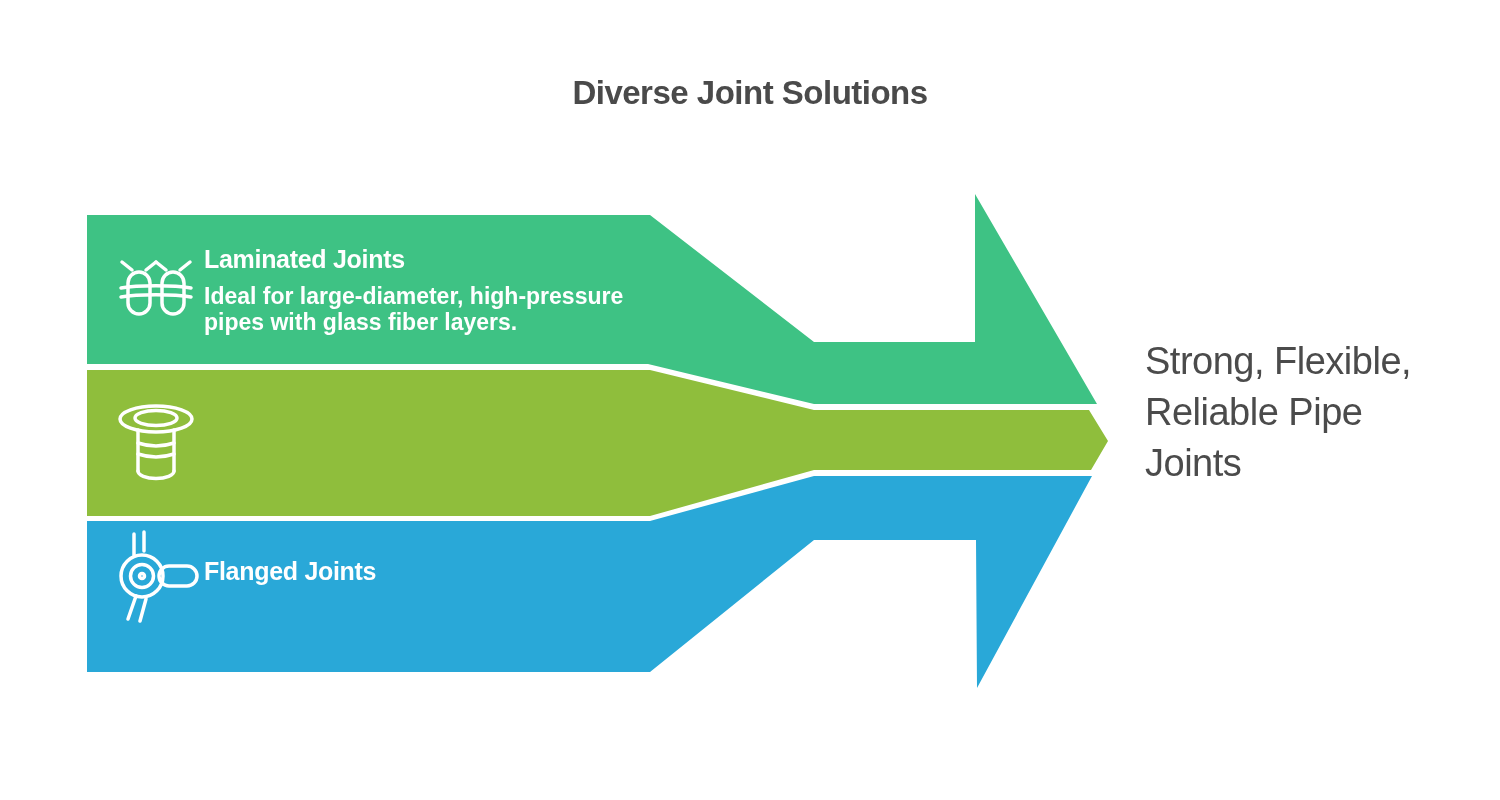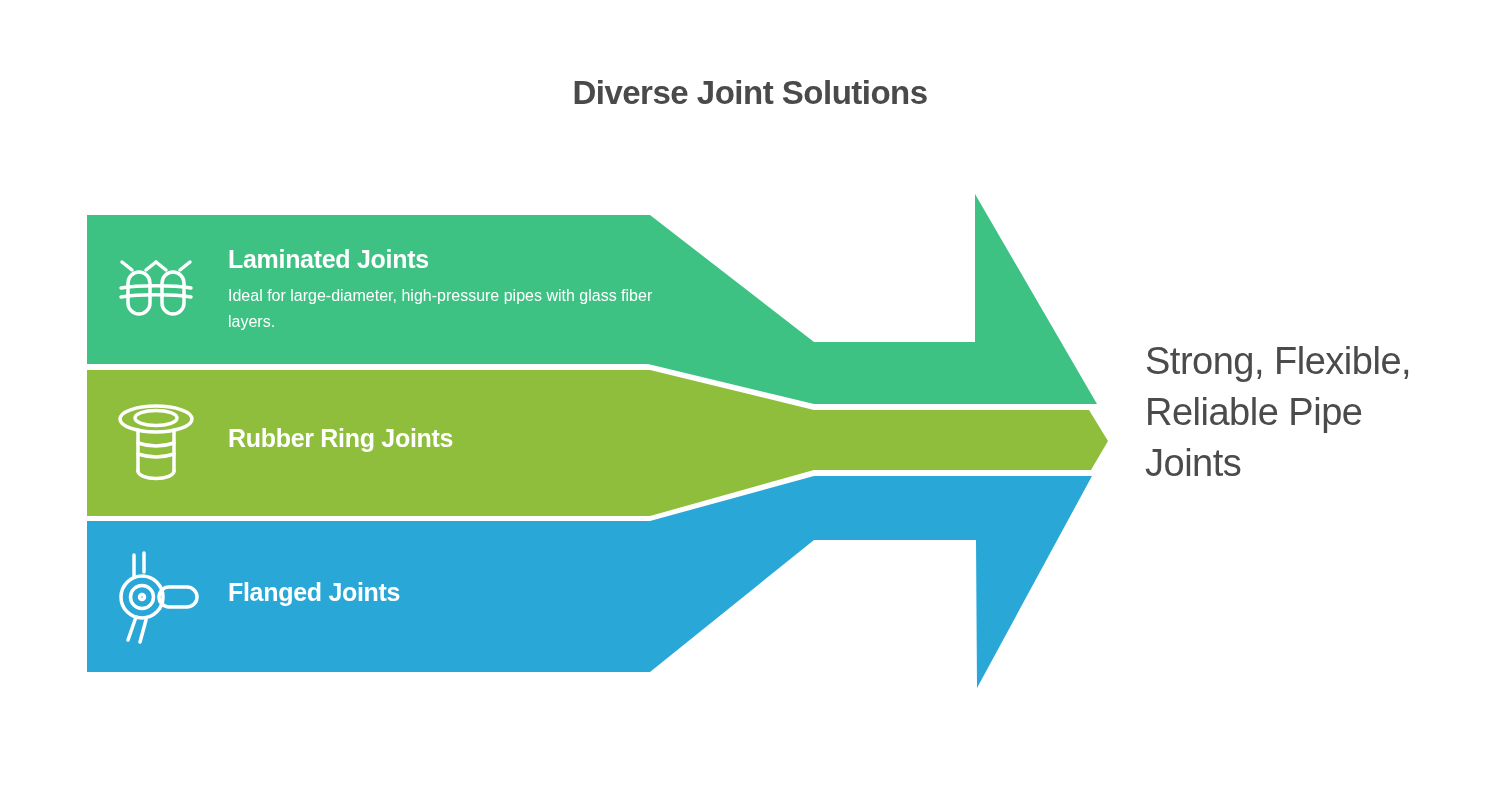--- a/index.html
+++ b/index.html
@@ -32,44 +32,44 @@
     left: 0;
     top: 0;
     width: 1500px;
     height: 800px;
   }
   .band-row {
     position: absolute;
     left: 112px;
     display: flex;
     align-items: center;
-    gap: 28px;
+    gap: 4px;
     color: #ffffff;
   }
   .band-row.row-1 { top: 215px; height: 150px; }
   .band-row.row-2 { top: 370px; height: 146px; }
-  .band-row.row-3 { top: 521px; height: 151px; }
+  .band-row.row-3 { top: 500px; height: 151px; }
   .band-icon-box {
     width: 88px;
     min-width: 88px;
     display: flex;
     align-items: center;
     justify-content: center;
   }
   .band-text { max-width: 445px; }
   .band-title {
     font-size: 25px;
     font-weight: 700;
     letter-spacing: -0.3px;
     margin-bottom: 9px;
   }
   .band-desc {
-    font-size: 16px;
+    font-size: 23px;
     line-height: 26px;
-    font-weight: 400;
+    font-weight: 700;
   }
   .conclusion {
     position: absolute;
     left: 1145px;
     top: 336px;
     width: 300px;
     font-size: 38px;
     line-height: 51px;
     font-weight: 400;
     letter-spacing: -0.5px;
@@ -125,21 +125,20 @@
           <ellipse cx="40" cy="18" rx="21" ry="7.5"></ellipse>
           <path d="M22,30 L22,71"></path>
           <path d="M58,30 L58,71"></path>
           <path d="M22,71 A18,7.5 0 0 0 58,71"></path>
           <path d="M22,43 Q40,49 58,43"></path>
           <path d="M22,54 Q40,60 58,54"></path>
         </g>
       </svg>
     </div>
     <div class="band-text">
-      <div class="band-title">Rubber Ring Joints</div>
     </div>
   </div>
 
   <div class="band-row row-3">
     <div class="band-icon-box">
       <svg width="88" height="94" viewBox="0 0 88 94">
         <g class="icon-stroke">
           <path d="M22,5 L22,26"></path>
           <path d="M32,3 L32,22"></path>
           <path d="M24,67 L16,90"></path>

